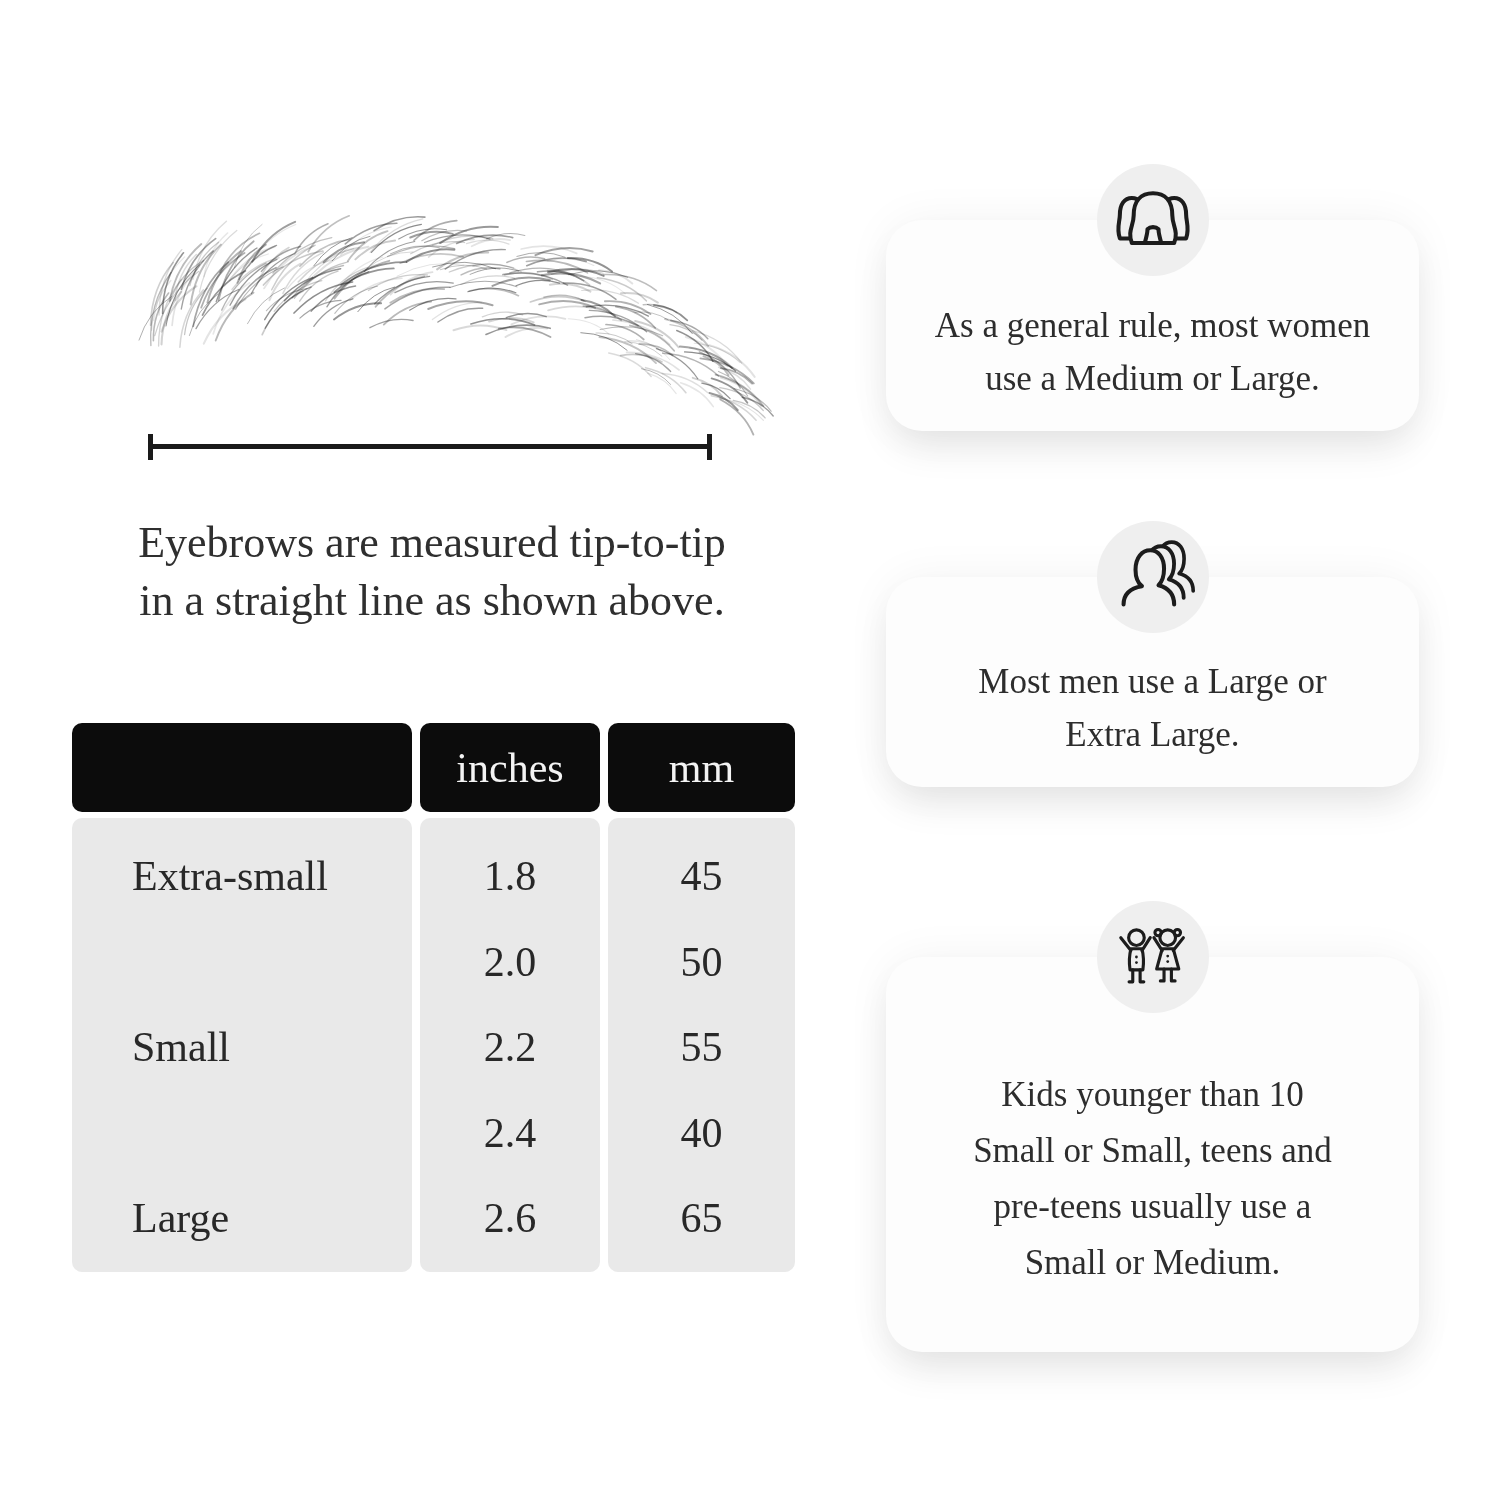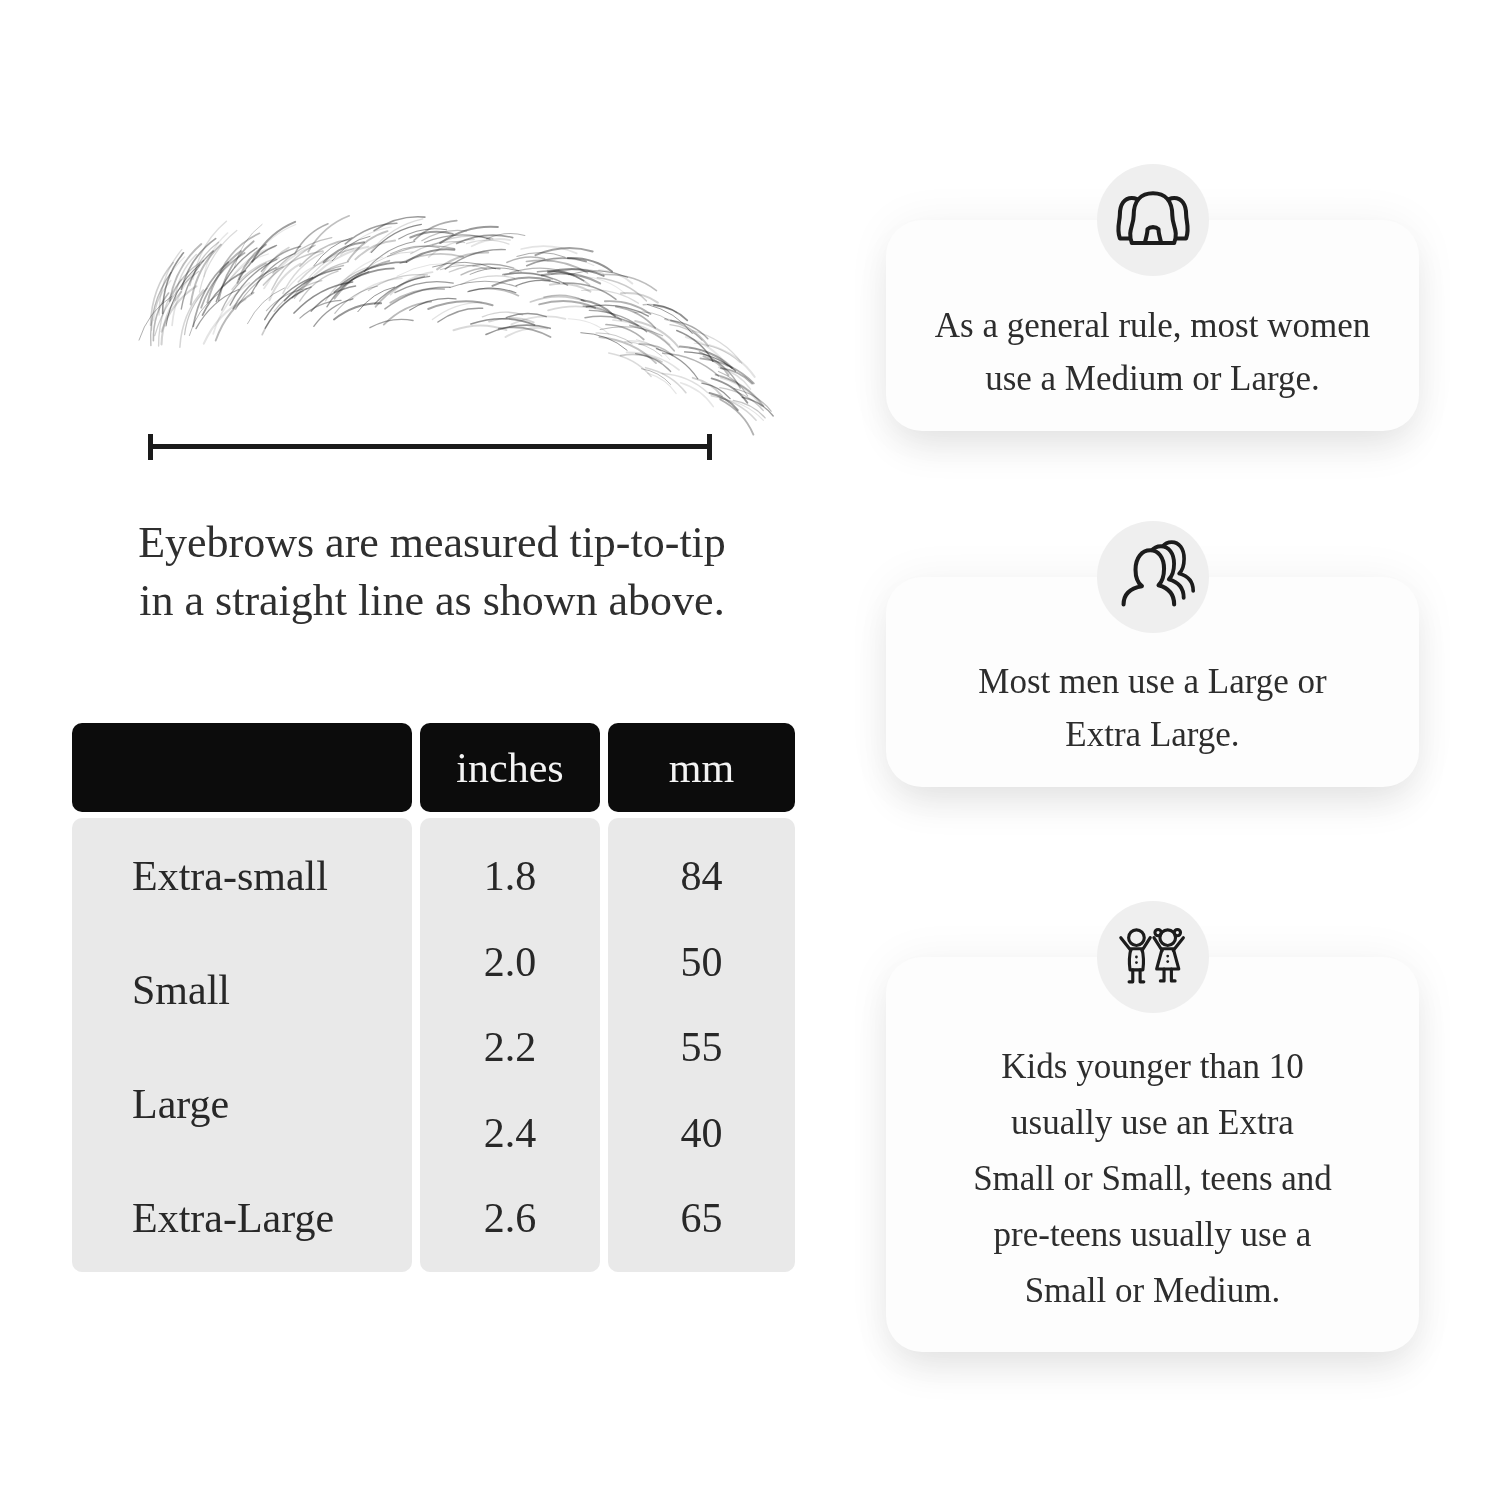--- a/index.html
+++ b/index.html
@@ -315,31 +315,30 @@
 
   <div class="size-table">
     <div class="th"></div>
     <div class="th">inches</div>
     <div class="th">mm</div>
 
     <div class="tcol labels">
       <div class="tcell">Extra-small</div>
       <div class="tcell">Small</div>
       <div class="tcell">Large</div>
-      <div class="tcell">Extra-Large</div>
     </div>
     <div class="tcol">
       <div class="tcell">1.8</div>
       <div class="tcell">2.0</div>
       <div class="tcell">2.2</div>
       <div class="tcell">2.4</div>
       <div class="tcell">2.6</div>
     </div>
     <div class="tcol">
-      <div class="tcell">84</div>
+      <div class="tcell">45</div>
       <div class="tcell">50</div>
       <div class="tcell">55</div>
       <div class="tcell">40</div>
       <div class="tcell">65</div>
     </div>
   </div>
 
   <div class="card women">
     <div class="icon-circle">
       <svg viewBox="0 0 100 100">
@@ -397,20 +396,19 @@
           <path d="M72,35 L83,21"></path>
           <path d="M62,55 L62,68 L58,68"></path>
           <path d="M70,55 L70,68 L74,68"></path>
           <circle cx="66" cy="41" r="1.5" fill="#1c1c1c" stroke="none"></circle>
           <circle cx="66" cy="47" r="1.5" fill="#1c1c1c" stroke="none"></circle>
         </g>
       </svg>
     </div>
     <div class="card-text">
       <div>Kids younger than 10</div>
-      <div>usually use an Extra</div>
       <div>Small or Small, teens and</div>
       <div>pre-teens usually use a</div>
       <div>Small or Medium.</div>
     </div>
   </div>
 
 </div>
 
 </body></html>

